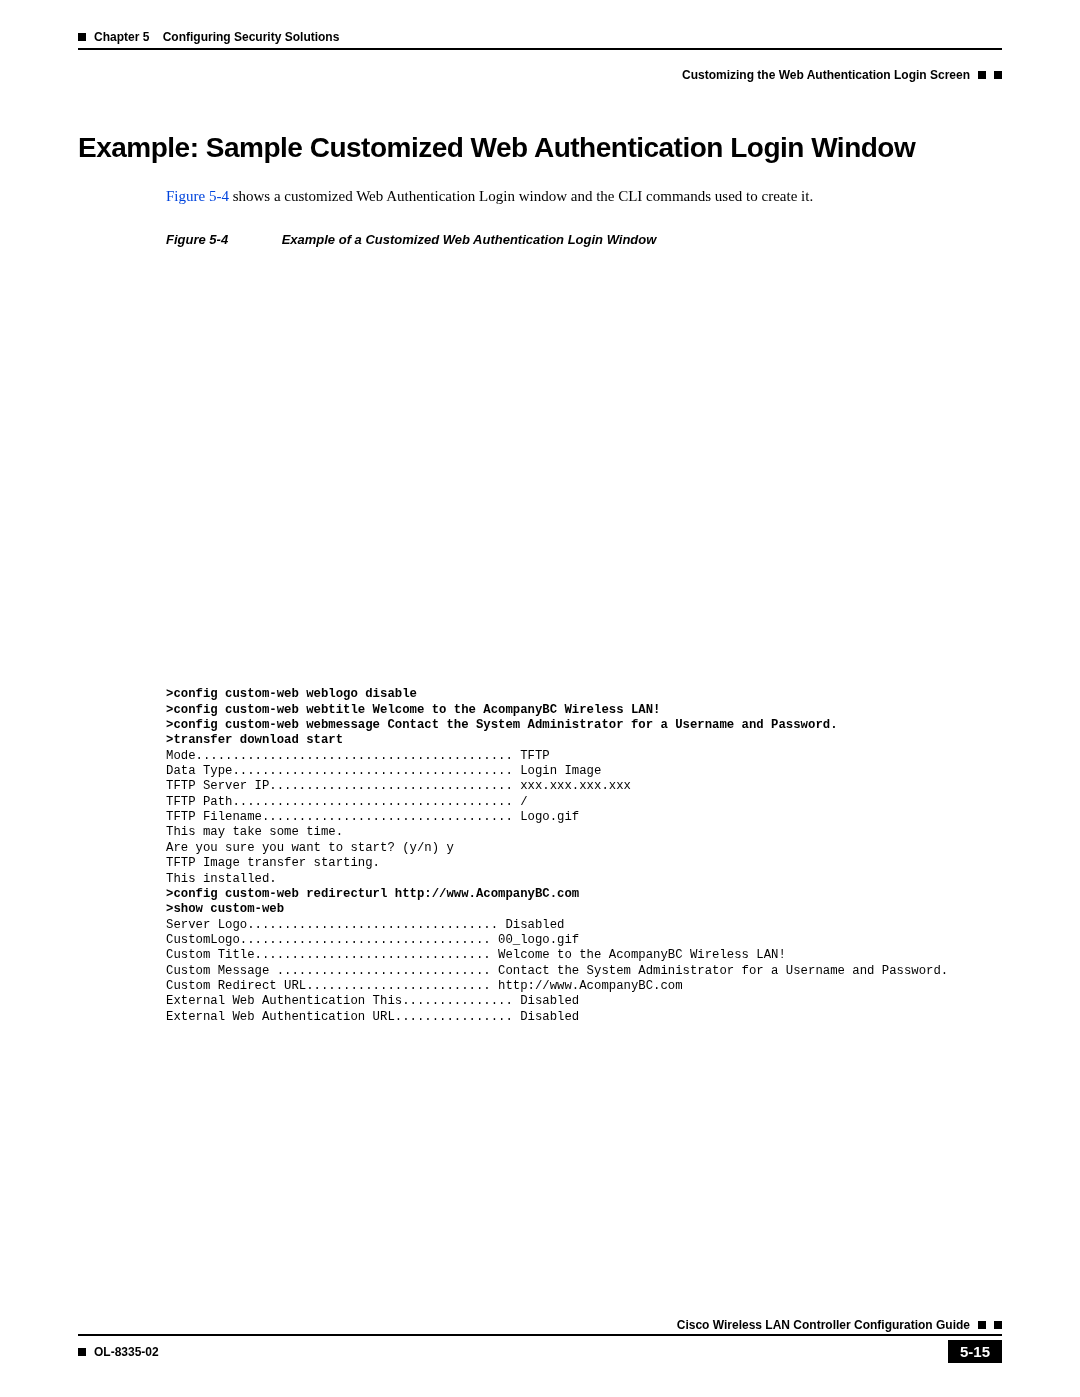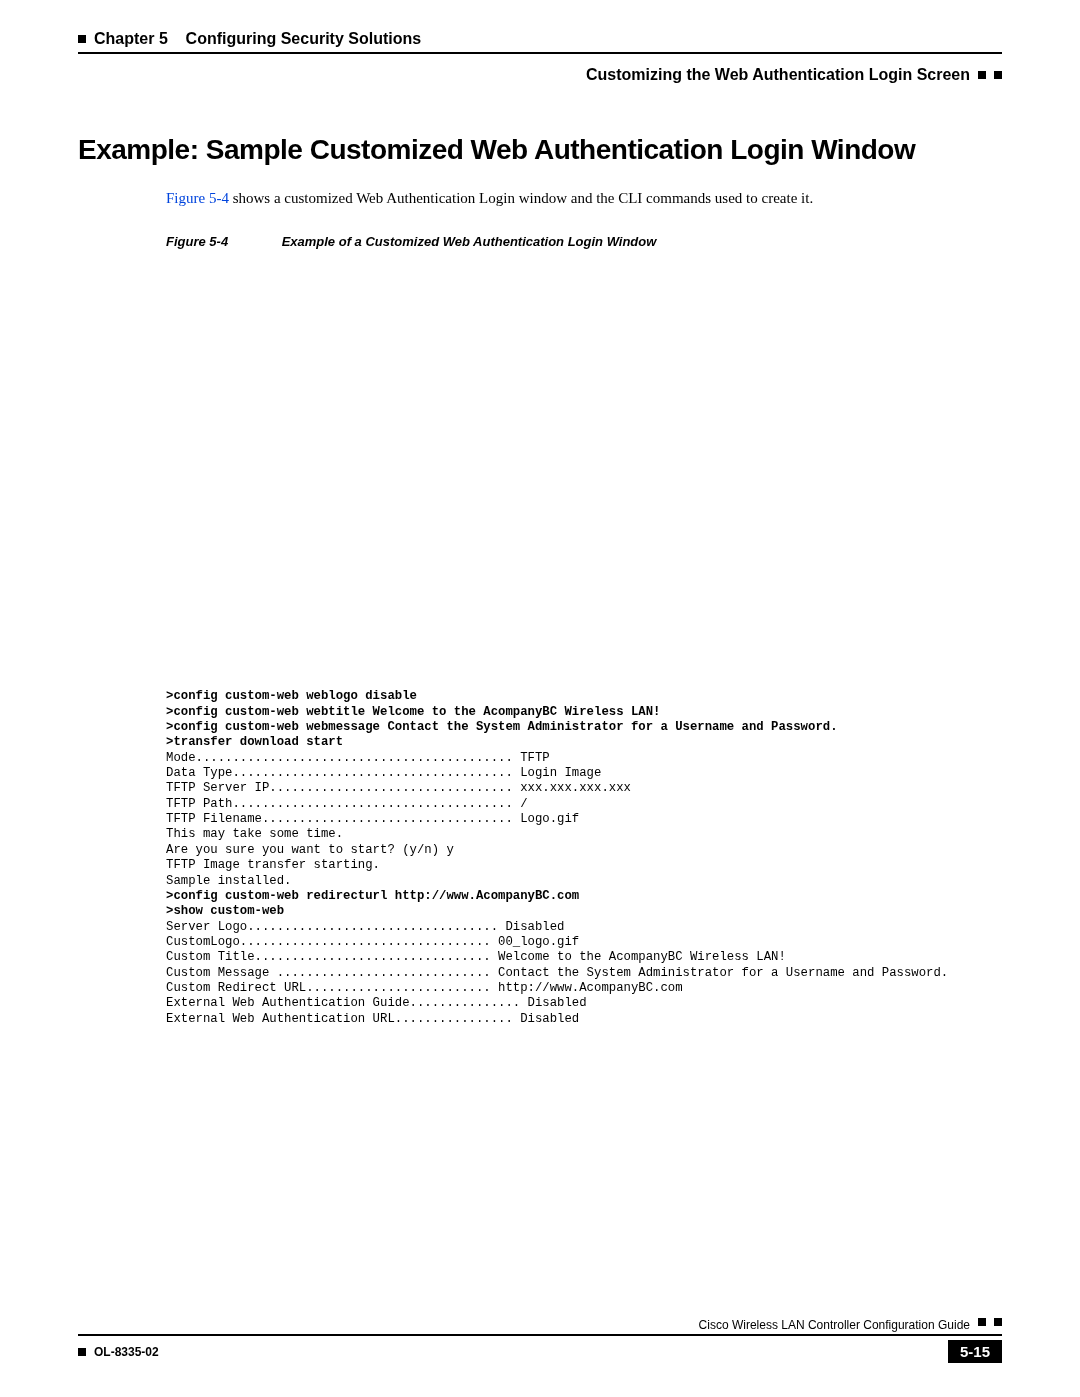--- a/index.html
+++ b/index.html
@@ -10,21 +10,21 @@
     font-family: "Times New Roman", Times, serif;
     color: #000;
     position: relative;
   }
   .header-row {
     display: flex;
     justify-content: space-between;
     align-items: center;
     padding: 30px 78px 0 78px;
     font-family: Arial, Helvetica, sans-serif;
-    font-size: 16px;
+    font-size: 12px;
     font-weight: bold;
   }
   .header-left { display: flex; align-items: center; gap: 8px; }
   .header-right { display: flex; align-items: center; gap: 8px; }
   .sq { width: 8px; height: 8px; background: #000; display: inline-block; }
   .hr-thick { border: none; border-top: 2px solid #000; margin: 4px 78px 0 78px; }
 
   .main {
     padding: 50px 108px 0 78px;
   }
@@ -57,24 +57,24 @@
     line-height: 1.25;
     white-space: pre-wrap;
   }
   .cli .b { font-weight: bold; }
 
   .footer {
     position: absolute;
     left: 78px; right: 78px; bottom: 34px;
   }
   .footer-row1 {
-    display: flex; justify-content: flex-end; 
+    display: flex; justify-content: flex-end; align-items: center;
     gap: 8px;
     font-family: Arial, Helvetica, sans-serif;
-    font-size: 12px; font-weight: normal;
+    font-size: 12px; font-weight: bold;
     margin-bottom: 2px;
   }
   .footer-row2 {
     display: flex; justify-content: space-between; align-items: center;
     font-family: Arial, Helvetica, sans-serif;
     font-size: 12px; font-weight: bold;
   }
   .footer-left { display: flex; align-items: center; gap: 8px; }
   .pagenum {
     background: #000; color: #fff;
@@ -92,21 +92,21 @@
 <div class="header-row">
   <div class="header-left">
     <span class="sq"></span>
     <span>
       <span>Chapter 5</span>&nbsp;&nbsp;&nbsp;
       <span>Configuring Security Solutions</span>
     </span>
   </div>
 </div>
 <hr class="hr-thick">
-<div class="header-row" style="padding-top:12px;">
+<div class="header-row" style="padding-top:18px;">
   <span></span>
   <div class="header-right">
     <span>Customizing the Web Authentication Login Screen</span>
     <span class="sq"></span>
     <span class="sq"></span>
   </div>
 </div>
 
 <div class="main">
   <h1>Example: Sample Customized Web Authentication Login Window</h1>
@@ -127,29 +127,29 @@
 <span class="b">&gt;config custom-web webmessage Contact the System Administrator for a Username and Password.</span>
 <span class="b">&gt;transfer download start</span>
 <span>Mode........................................... TFTP</span>
 <span>Data Type...................................... Login Image</span>
 <span>TFTP Server IP................................. xxx.xxx.xxx.xxx</span>
 <span>TFTP Path...................................... /</span>
 <span>TFTP Filename.................................. Logo.gif</span>
 <span>This may take some time.</span>
 <span>Are you sure you want to start? (y/n) y</span>
 <span>TFTP Image transfer starting.</span>
-<span>Sample installed.</span>
+<span>This installed.</span>
 <span class="b">&gt;config custom-web redirecturl http://www.AcompanyBC.com</span>
 <span class="b">&gt;show custom-web</span>
 <span>Server Logo.................................. Disabled</span>
 <span>CustomLogo.................................. 00_logo.gif</span>
 <span>Custom Title................................ Welcome to the AcompanyBC Wireless LAN!</span>
 <span>Custom Message ............................. Contact the System Administrator for a Username and Password.</span>
 <span>Custom Redirect URL......................... http://www.AcompanyBC.com</span>
-<span>External Web Authentication Guide............... Disabled</span>
+<span>External Web Authentication This............... Disabled</span>
 <span>External Web Authentication URL................ Disabled</span></div>
 
   </div>
 </div>
 
 <div class="footer">
   <div class="footer-row1">
     <span>Cisco Wireless LAN Controller Configuration Guide</span>
     <span class="sq"></span>
     <span class="sq"></span>

